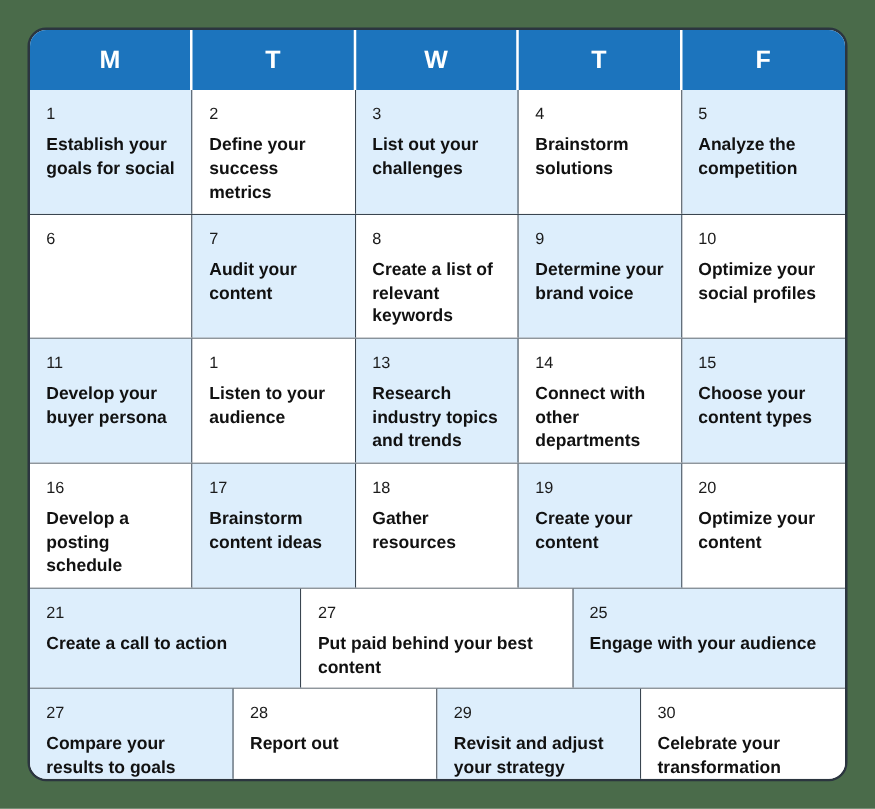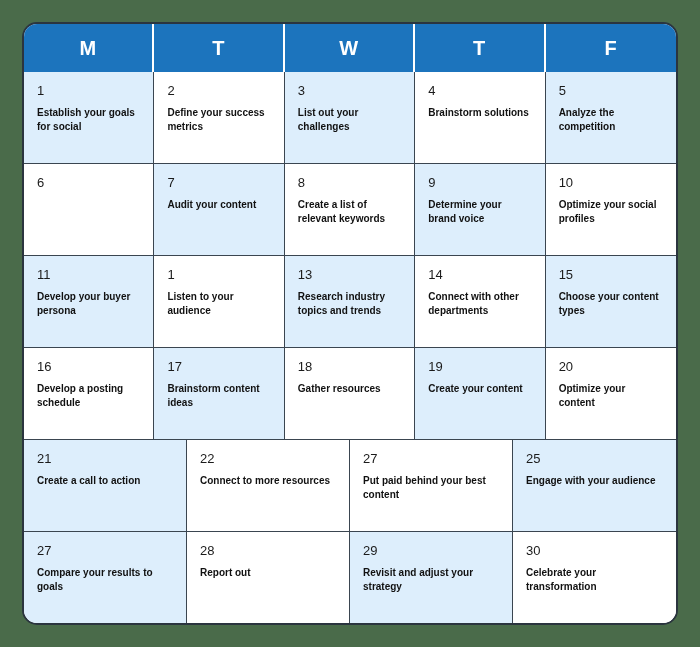--- a/index.html
+++ b/index.html
@@ -80,21 +80,21 @@
 
   .day-number {
     font-size: 13px;
     font-weight: normal;
     color: #1b1b1b;
     line-height: 1;
     margin-bottom: 9px;
   }
 
   .day-task {
-    font-size: 10px;
+    font-size: 14px;
     font-weight: bold;
     color: #111111;
     line-height: 1.35;
   }
 </style>
 </head>
 <body>
 
 <div id="calendar-frame">
 
@@ -193,24 +193,20 @@
           <div class="day-number">20</div>
           <div class="day-task">Optimize your content</div>
         </div>
       </div>
       <div class="calendar-row">
         <div class="day-cell shaded">
           <div class="day-number">21</div>
           <div class="day-task">Create a call to action</div>
         </div>
         <div class="day-cell">
-          <div class="day-number">22</div>
-          <div class="day-task">Connect to more resources</div>
-        </div>
-        <div class="day-cell">
           <div class="day-number">27</div>
           <div class="day-task">Put paid behind your best content</div>
         </div>
         <div class="day-cell shaded">
           <div class="day-number">25</div>
           <div class="day-task">Engage with your audience</div>
         </div>
       </div>
       <div class="calendar-row">
         <div class="day-cell shaded">

